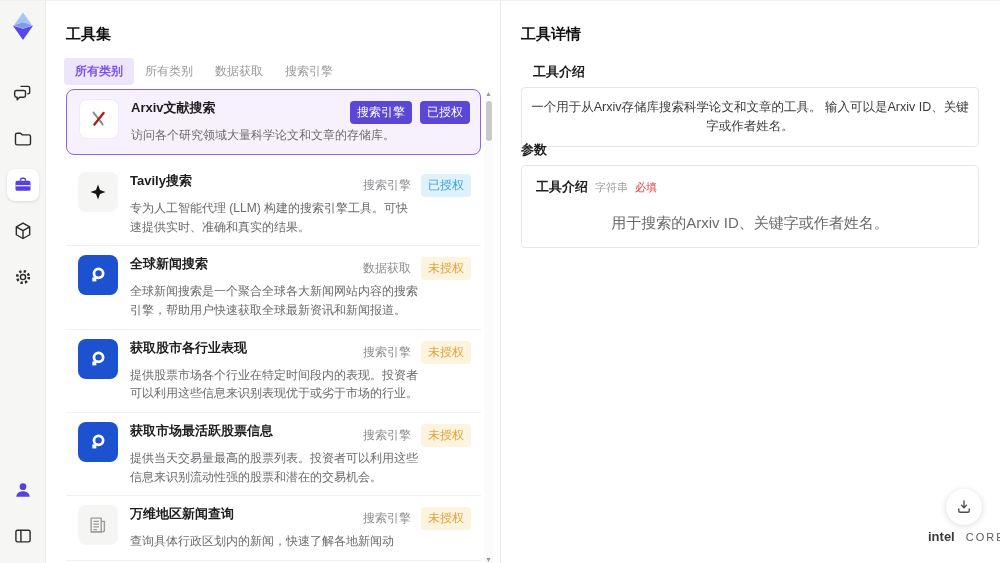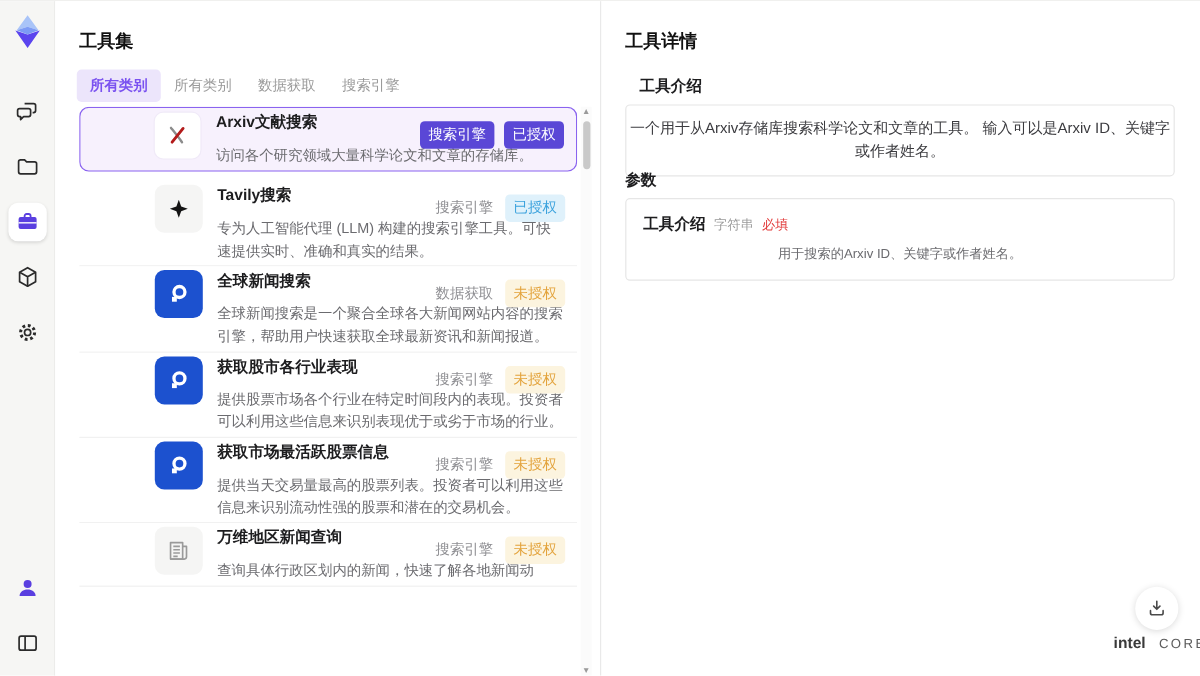--- a/index.html
+++ b/index.html
@@ -19,21 +19,21 @@
   .rail-bottom { margin-bottom:12px; display:flex; flex-direction:column; align-items:center; }
 
   
   .list-panel { position:absolute; left:46px; top:0; width:454px; height:563px; background:#fff; }
   .list-title { position:absolute; left:20px; top:24px; font-size:15px; font-weight:bold; color:#111; }
   .tabs { position:absolute; left:18px; top:57px; display:flex; align-items:center; }
   .tab { font-size:12px; color:#9a9a9a; padding:5px 11px; border-radius:4px; cursor:pointer; white-space:nowrap; }
   .tab.active { background:#ece5fb; color:#7a52f0; font-weight:bold; }
 
   .tool-list { position:absolute; left:20px; top:88px; width:415px; height:475px; overflow:hidden; }
-  .tool-card { position:relative; display:flex; padding:3px 12px; border-bottom:1px solid #f1f1f1; cursor:pointer; background:#fff;justify-content:flex-end; }
+  .tool-card { position:relative; display:flex; padding:9px 12px; border-bottom:1px solid #f1f1f1; cursor:pointer; background:#fff; }
   .tool-card.selected { background:#f7f1fd; border:1.5px solid #8a63ef; border-radius:8px; margin-bottom:8px; }
   .tool-icon { width:40px; height:40px; border-radius:8px; flex:0 0 40px; display:flex;
     align-items:center; justify-content:center; background:#f5f5f4; }
   .tool-icon.on-white { background:#ffffff; border:1px solid #f0eaf8; }
   .tool-icon.blue { background:#1c51cf; }
   .tool-info { margin-left:12px; width:288px; }
   .tool-name { font-size:13px; font-weight:bold; color:#1d1d1f; line-height:1.4; }
   .tool-desc { margin-top:9px; font-size:12px; color:#6b6b6f; line-height:1.55; }
   .tool-badges { position:absolute; top:11px; right:10px; display:flex; gap:8px; align-items:center; }
   .badge { font-size:12px; border-radius:4px; padding:3px 7px; white-space:nowrap; }
@@ -49,29 +49,29 @@
   .scroll-arrow.up { top:0; }
   .scroll-arrow.down { bottom:0; }
   .scroll-thumb { position:absolute; left:1.5px; top:12px; width:6px; height:40px; background:#c9c9c9; border-radius:3px; }
 
   
   .details { position:absolute; left:500px; top:0; width:500px; height:563px; background:#fff; border-left:1px solid #e9e9e9;text-align:center; }
   .details-title { position:absolute; left:20px; top:24px; font-size:15px; font-weight:bold; color:#111; }
   .section-heading { font-size:13px; font-weight:bold; color:#1d1d1f; }
   .intro-heading { position:absolute; left:32px; top:62px; }
   .intro-box { position:absolute; left:20px; top:86px; width:458px; border:1px solid #e6e6e6; border-radius:4px;
-    padding:10px 2px; font-size:12.5px; color:#3b3b3f; line-height:1.5; background:#fff; }
+    padding:10px 8px; font-size:12.5px; color:#3b3b3f; line-height:1.5; background:#fff; }
   .params-heading { position:absolute; left:20px; top:140px; }
   .param-box { position:absolute; left:20px; top:164px; width:458px; border:1px solid #e6e6e6; border-radius:4px;
     padding:12px 14px; background:#fff; }
   .param-head { display:flex; align-items:baseline; gap:7px; }
   .param-name { font-size:13px; font-weight:bold; color:#1d1d1f; }
   .param-type { font-size:11px; color:#9a9a9a; }
   .param-required { font-size:11px; color:#e23c3c; }
-  .param-desc { margin-top:8px; font-size:11px; color:#6b6b6f; line-height:1.5; }
+  .param-desc { margin-top:16px; font-size:15px; color:#6b6b6f; line-height:1.5; }
 
   
   .download-btn { position:absolute; left:946px; top:488px; width:36px; height:36px; border-radius:50%;
     background:#fff; box-shadow:0 1px 6px rgba(0,0,0,.15); display:flex; align-items:center; justify-content:center; cursor:pointer; }
   .brand { position:absolute; left:928px; top:526px; width:64px; text-align:center; white-space:nowrap; }
   .brand .intel { font-size:13px; font-weight:bold; color:#3a3a3a; letter-spacing:0; }
   .brand .core { font-size:11px; color:#5c5c5c; letter-spacing:2px; margin-left:11px; text-transform:uppercase; }
 
   svg { display:block; }
 </style>

